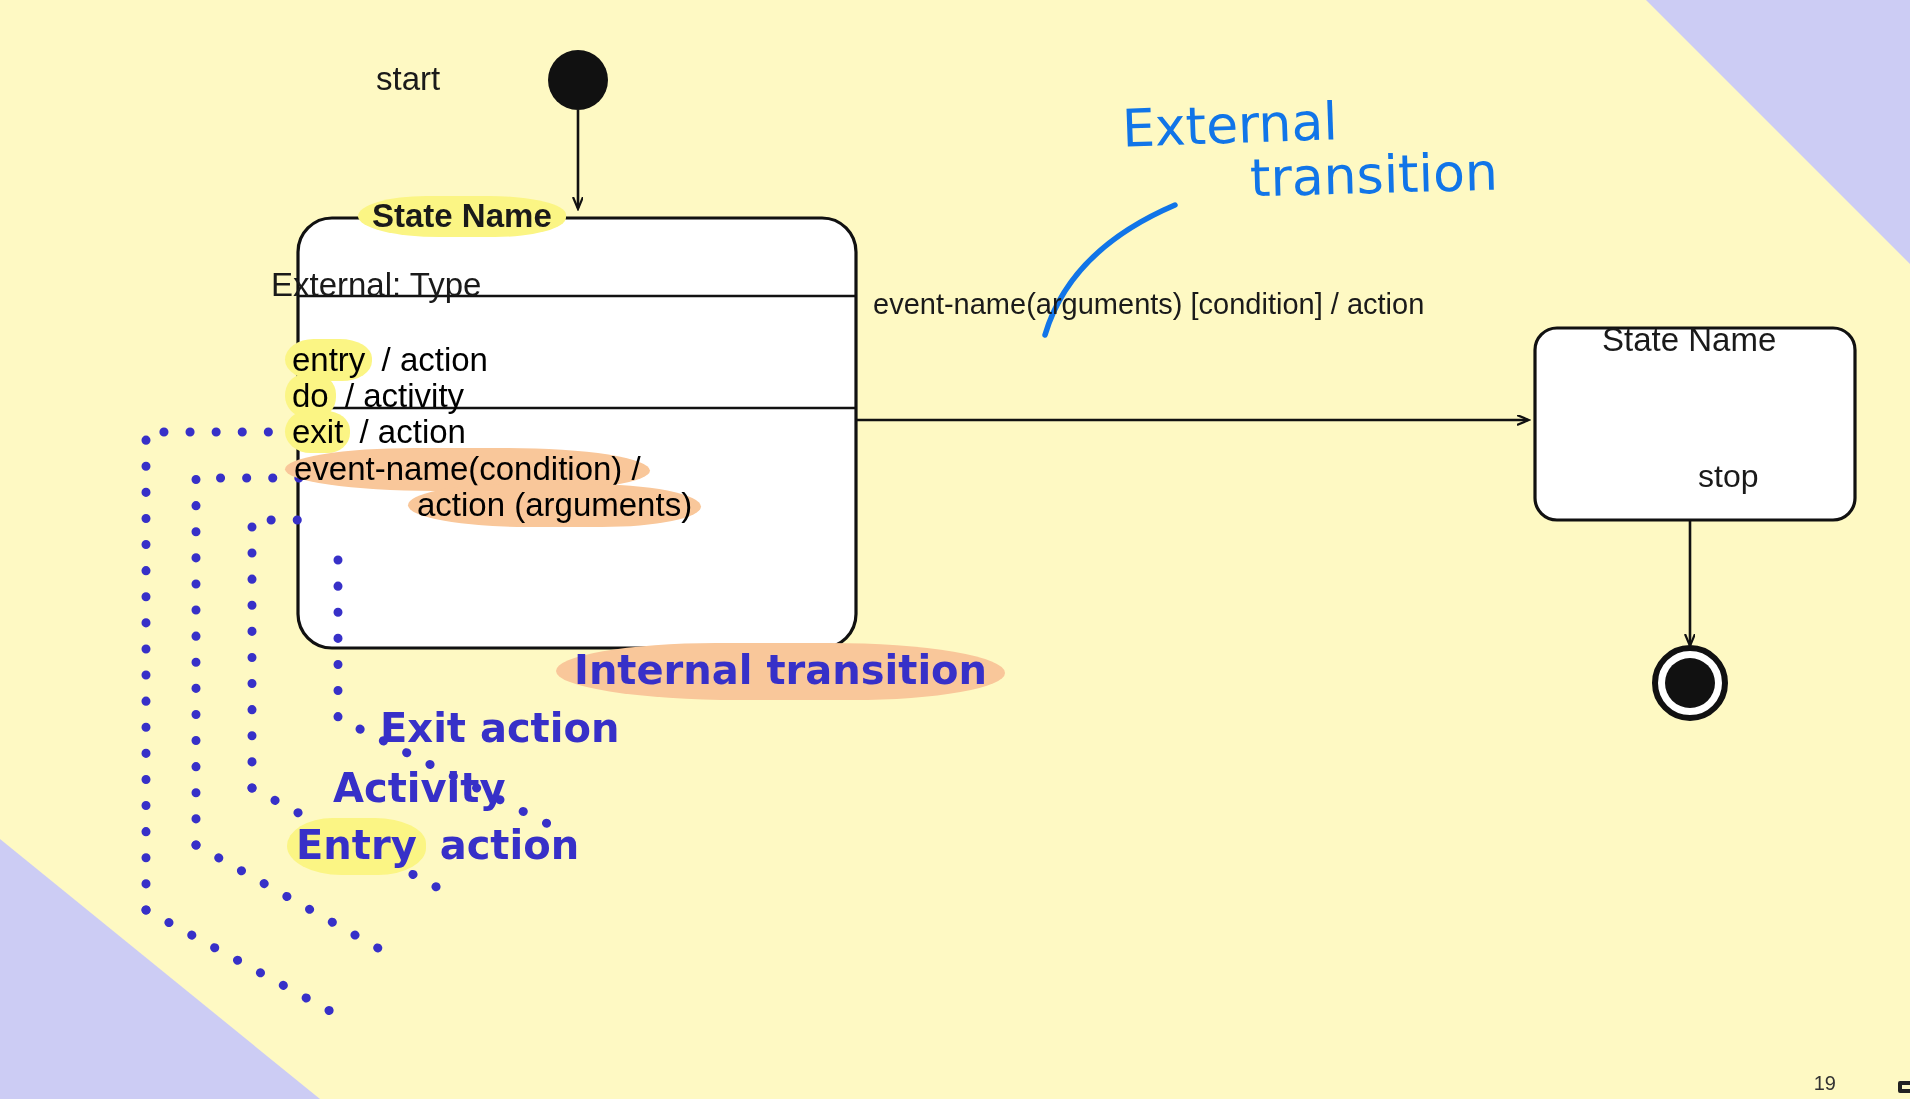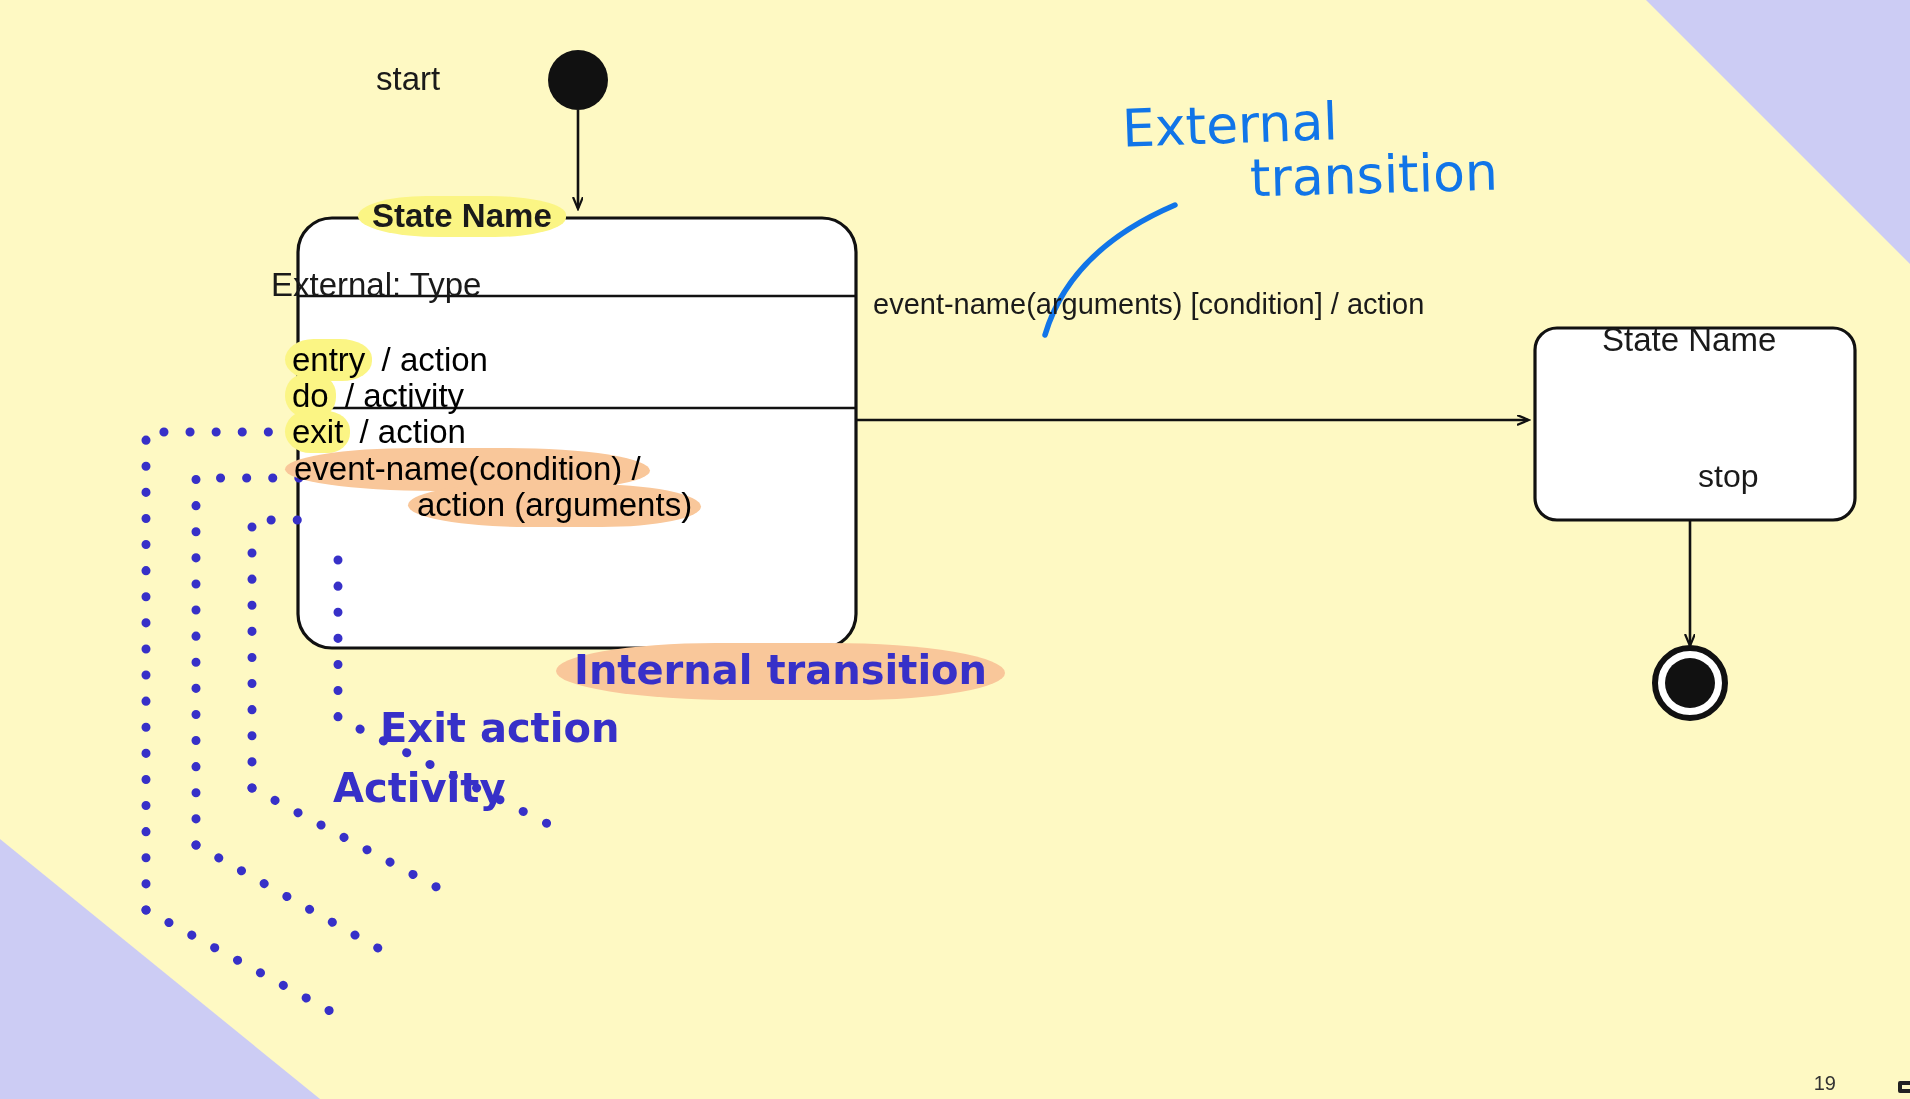--- a/index.html
+++ b/index.html
@@ -244,20 +244,21 @@
 
   <span id="ext-line1" class="handwritten">External</span>
   <span id="ext-line2" class="handwritten">transition</span>
 
   <div id="callout-internal" class="callout"><span class="hl-orange">Internal transition</span></div>
 
   <div id="callout-exit" class="callout"><span>Exit action</span></div>
 
   <div id="callout-activity" class="callout"><span>Activity</span></div>
 
+  <div id="callout-entry" class="callout"><span class="hl-yellow">Entry</span><span> action</span></div>
 
   <span id="page-number" class="lbl lbl-plain">19</span>
 
   <svg id="corner-mark" viewBox="0 0 42 42">
     <path d="M6,30 L26,30 L26,10 L34,10 L34,38 L6,38 Z" fill="none" stroke="#222222" stroke-width="4" stroke-linejoin="round"></path>
   </svg>
 
 </div>
 
 </body></html>

